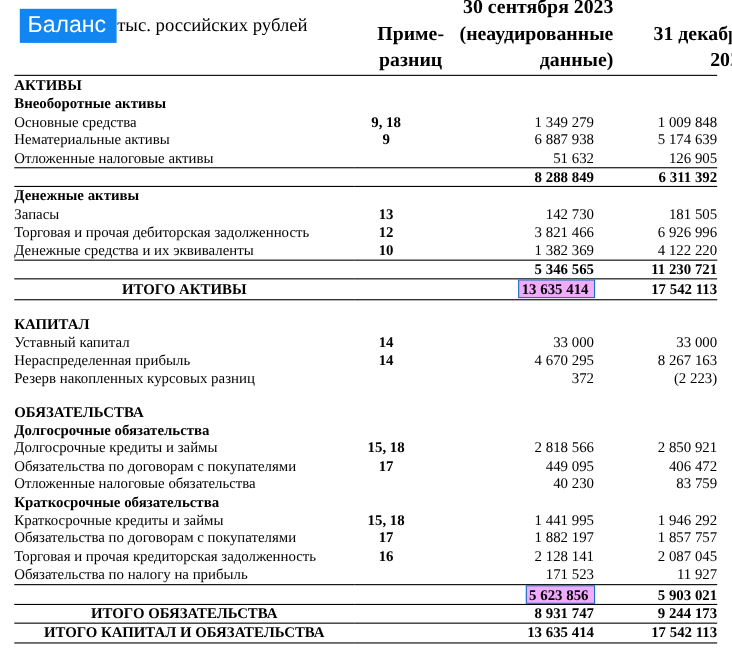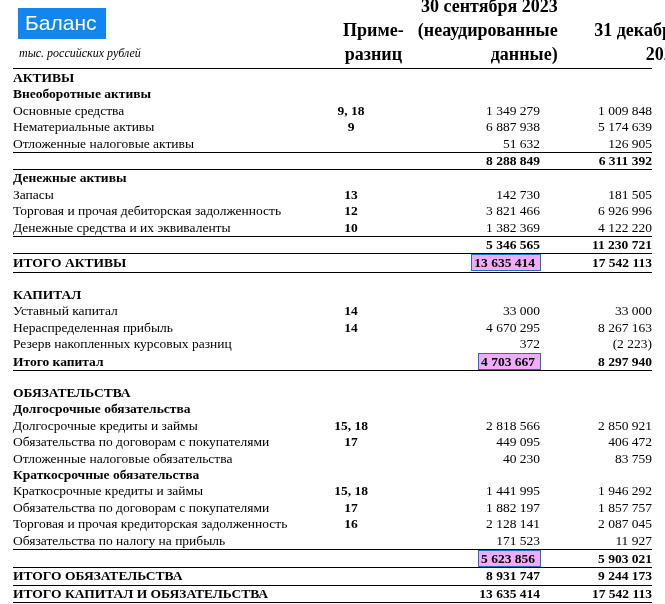--- a/index.html
+++ b/index.html
@@ -26,42 +26,41 @@
   .hdr {
     display: flex;
     align-items: flex-end;
     height: 68px;
     padding-top: 6px;
     box-sizing: border-box;
   }
   .hdr-left {
     flex: 0 0 330px;
     display: flex;
-    flex-direction: column;
+    flex-direction: row;
     justify-content: flex-start;
     height: 100%;
     padding-left: 5px;
     box-sizing: border-box;
   }
   .title-hl {
     display: inline-block;
     align-self: flex-start;
     background: #1186f0;
     color: #ffffff;
     font-family: "Liberation Sans", "DejaVu Sans", sans-serif;
     font-size: 21px;
     line-height: 1.32;
     font-weight: 400;
     padding: 1px 9px 2px 7px;
     margin-top: 2px;
     letter-spacing: 0px;
   }
   .units {
-    font-style: italic;
-    font-size: 12px;
+    font-size: 17px;
     margin-top: 7px;
     padding-left: 1px;
     white-space: nowrap;
   }
   .hdr-note, .hdr-col {
     font-weight: bold;
     font-size: 18px;
     line-height: 1.33;
     box-sizing: border-box;
     padding-bottom: 1px;
@@ -101,21 +100,21 @@
   td.note  { text-align: center; font-weight: bold; }
   td.v1    { text-align: right; padding-right: 6px; }
   td.v2    { text-align: right; padding-right: 4px; }
 
   
   tr.section td       { font-weight: bold; }
   tr.subsection td    { font-weight: bold; }
   tr.subtotal td      { font-weight: bold; }
   tr.total td         { font-weight: bold; }
   tr.grand td         { font-weight: bold; }
-  tr.total td.lbl, tr.grand td.lbl { text-transform: none; }
+  tr.total td.lbl, tr.grand td.lbl { text-transform: none; text-align: center; }
 
   
   tr.rule-top td      { border-top: 1.1px solid #000; }
   tr.rule-bottom td   { border-bottom: 1.1px solid #000; }
   tr.spacer td        { height: 14px; line-height: 14px; }
 
   .hdr-rule {
     border-top: 1.2px solid #000;
     height: 0;
     margin: 0 0 1px 0;
@@ -261,26 +260,20 @@
           <td class="note">14</td>
           <td class="v1">4 670 295</td>
           <td class="v2">8 267 163</td>
         </tr>
         <tr class="item">
           <td class="lbl">Резерв накопленных курсовых разниц</td>
           <td class="note">&nbsp;</td>
           <td class="v1">372</td>
           <td class="v2">(2 223)</td>
         </tr>
-        <tr class="total rule-bottom">
-          <td class="lbl">Итого капитал</td>
-          <td class="note">&nbsp;</td>
-          <td class="v1"><span class="hl">4 703 667</span></td>
-          <td class="v2">8 297 940</td>
-        </tr>
         <tr class="spacer">
           <td>&nbsp;</td>
           <td>&nbsp;</td>
           <td>&nbsp;</td>
           <td>&nbsp;</td>
         </tr>
         <tr class="section">
           <td class="lbl">ОБЯЗАТЕЛЬСТВА</td>
           <td class="note">&nbsp;</td>
           <td class="v1">&nbsp;</td>

